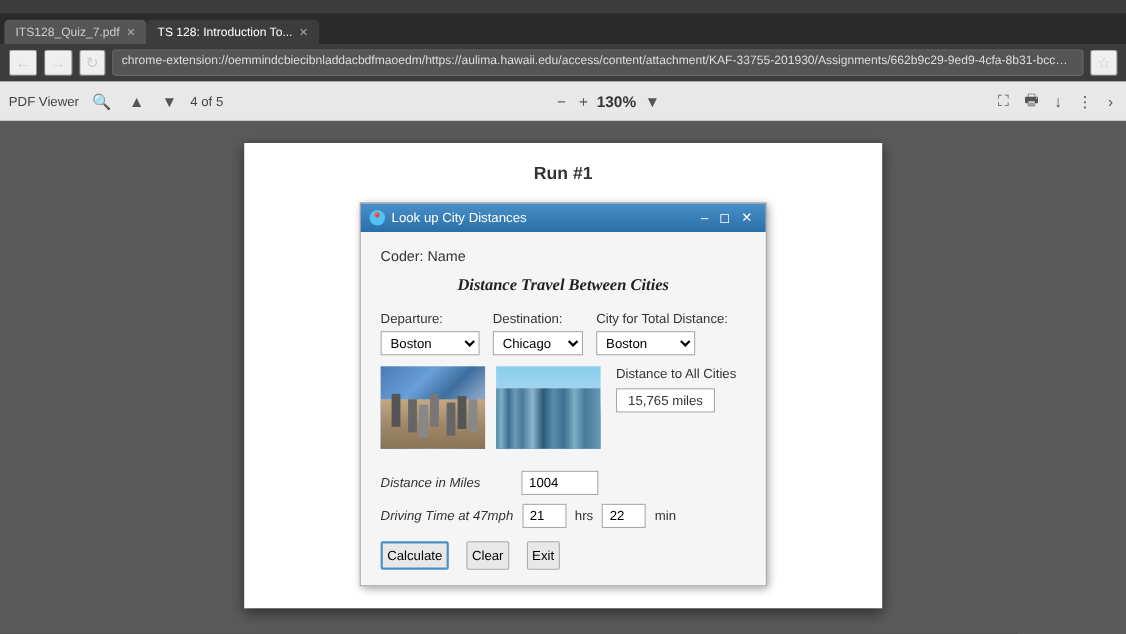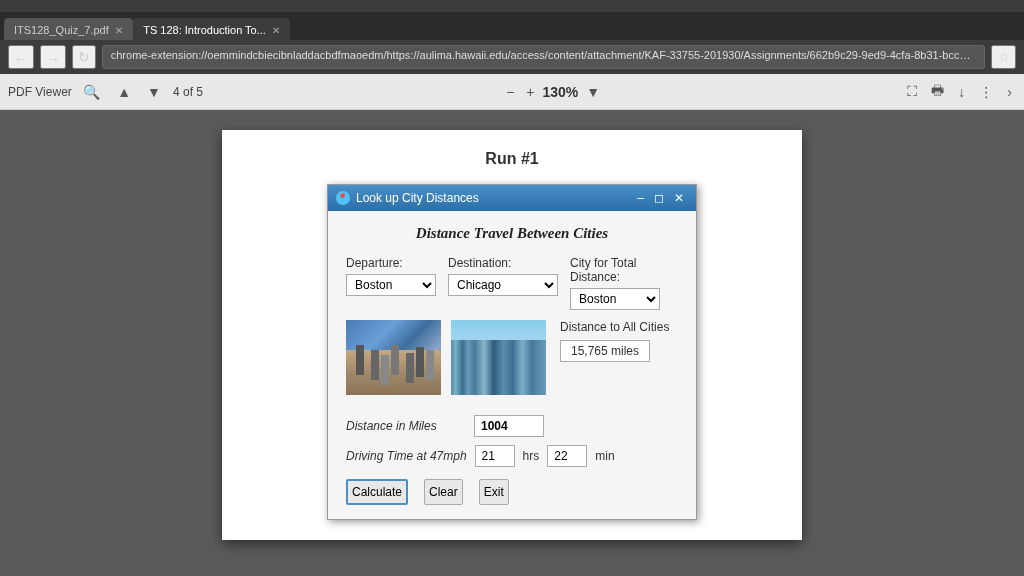--- a/index.html
+++ b/index.html
@@ -456,38 +456,39 @@
           <span>Look up City Distances</span>
         </div>
         <div class="dialog-controls">
           <button class="dialog-ctrl-btn">–</button>
           <button class="dialog-ctrl-btn">◻</button>
           <button class="dialog-ctrl-btn">✕</button>
         </div>
       </div>
 
       <div class="dialog-body">
+        <div class="coder-name">Coder: Name</div>
         <div class="dialog-heading">Distance Travel Between Cities</div>
 
         <div class="form-row">
           <div class="form-group">
             <label class="form-label">Departure:</label>
             <select class="form-select" style="width:90px;">
               <option>Boston</option>
               <option>Chicago</option>
               <option>Dallas</option>
               <option>Denver</option>
               <option>Los Angeles</option>
               <option>Miami</option>
               <option>New York</option>
             </select>
           </div>
           <div class="form-group">
             <label class="form-label">Destination:</label>
-            <select class="form-select" style="width:110px;">
+            <select class="form-select" style="width:82px;">
               <option>Boston</option>
               <option selected="">Chicago</option>
               <option>Dallas</option>
               <option>Denver</option>
               <option>Los Angeles</option>
               <option>Miami</option>
               <option>New York</option>
             </select>
           </div>
           <div class="form-group">
@@ -514,21 +515,21 @@
           <div class="right-content">
             <div class="distance-section">
               <div class="distance-all-label">Distance to All Cities</div>
               <div class="distance-value-box">15,765 miles</div>
             </div>
           </div>
         </div>
 
         <div class="field-row">
           <span class="field-label">Distance in Miles</span>
-          <input class="field-input" type="text" value="1004" style="width: 70px; font-weight: bold;">
+          <input class="field-input" type="text" value="1004" style="width: 70px;">
         </div>
 
         <div class="field-row">
           <span class="field-label">Driving Time at 47mph</span>
           <input class="field-input" type="text" value="21" style="width: 40px;">
           <span class="field-unit">hrs</span>
           <input class="field-input" type="text" value="22" style="width: 40px;">
           <span class="field-unit">min</span>
         </div>
 

